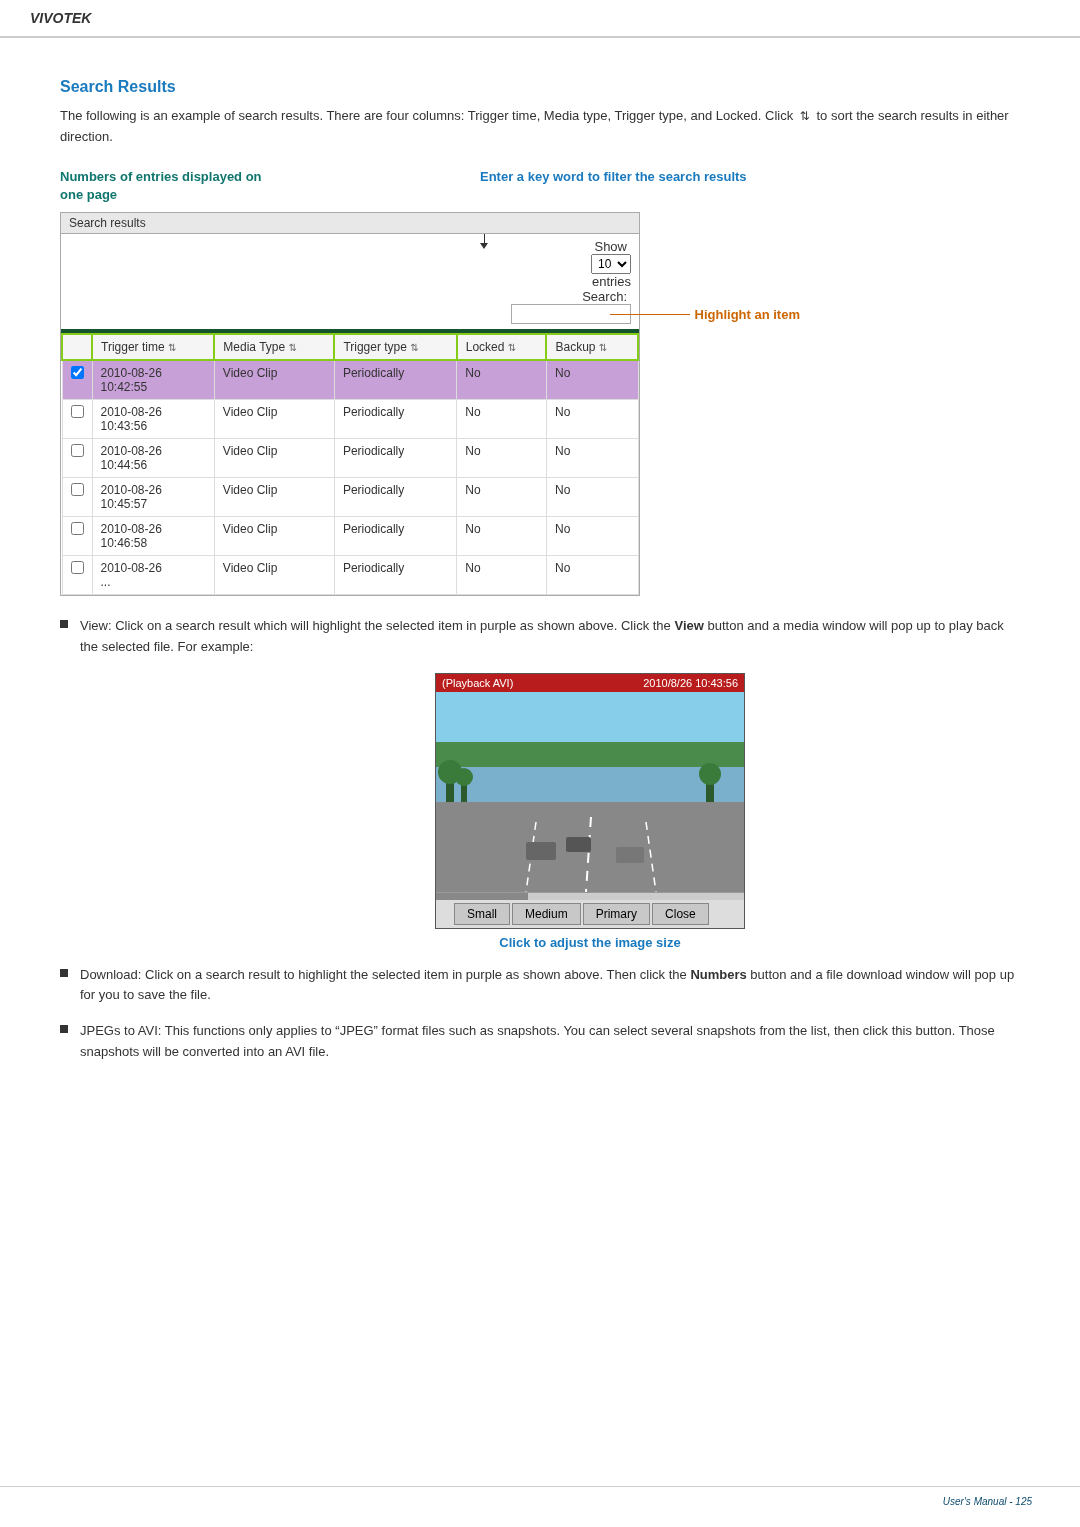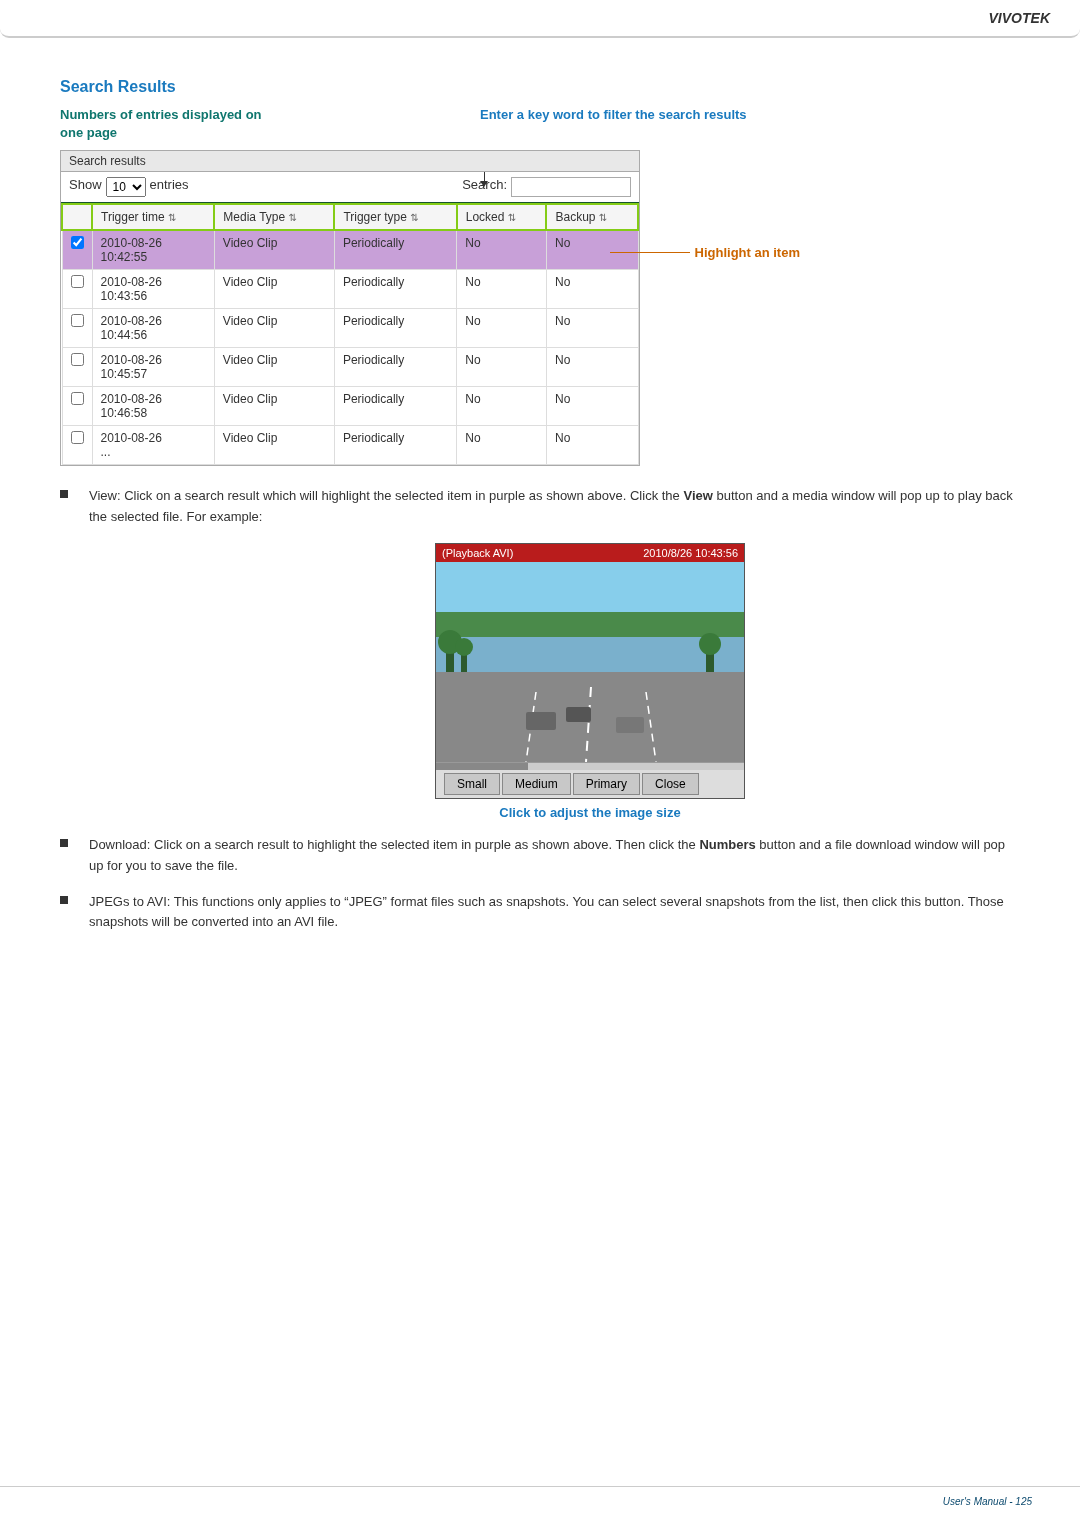--- a/index.html
+++ b/index.html
@@ -10,22 +10,20 @@
       color: #333;
       width: 1080px;
       min-height: 1527px;
       position: relative;
     }
 
     
     .header {
       border-bottom: 2px solid #ccc;
       padding: 10px 30px;
-      text-align: right;
-      border-radius: 9px;
     }
     .header-brand {
       font-style: italic;
       font-weight: bold;
       color: #333;
       font-size: 14px;
     }
 
     
     .main-content {
@@ -85,23 +83,24 @@
     .search-results-title {
       background: #e8e8e8;
       border-bottom: 1px solid #aaa;
       padding: 3px 8px;
       font-size: 12px;
       color: #333;
     }
 
     .show-search-row {
       display: flex;
-      align-items: flex-start;
+      align-items: flex-end;
       padding: 5px 8px;
-      border-bottom: 1px solid #14532d;
+      border-bottom: 4px solid #14532d;
+      flex-direction: column;
     }
 
     .search-input {
       border: 1px solid #aaa;
       padding: 2px 4px;
       font-size: 12px;
       width: 120px;
     }
 
     
@@ -164,21 +163,21 @@
       display: inline-block;
     }
 
     
     .bullet-section {
       margin-top: 20px;
     }
 
     .bullet-item {
       display: flex;
-      gap: 21px;
+      gap: 12px;
       margin-bottom: 15px;
       align-items: flex-start;
       line-height: 1.6;
     }
 
     .bullet-square {
       width: 8px;
       height: 8px;
       background: #333;
       margin-top: 4px;
@@ -210,21 +209,21 @@
       justify-content: space-between;
       padding: 3px 6px;
       background: #b91c1c;
       color: #fff;
       font-size: 11px;
     }
 
     .playback-buttons {
       display: flex;
       gap: 2px;
-      padding: 3px 8px;
+      padding: 3px 18px;
       background: #ddd;
     }
 
     .pb-btn {
       padding: 3px 12px;
       background: #c8c8c8;
       border: 1px solid #888;
       font-size: 12px;
       cursor: pointer;
     }
@@ -281,20 +280,25 @@
 <body>
 
 <div class="header">
   <span class="header-brand">VIVOTEK</span>
 </div>
 
 <div class="main-content">
 
   <div class="section-title">Search Results</div>
 
+  <p class="intro-text">
+    <span>The following is an example of search results. There are four columns: Trigger time, Media type, Trigger type, and Locked. Click</span>
+    <span style="font-size:12px; margin: 0 3px;">⇅</span>
+    <span>to sort the search results in either direction.</span>
+  </p>
 
   <div class="annotation-area">
 
     
     <div class="annotation-labels">
       <div class="annotation-label-left">Numbers of entries displayed on one page</div>
       <div class="annotation-label-right">Enter a key word to filter the search results</div>
     </div>
 
     

